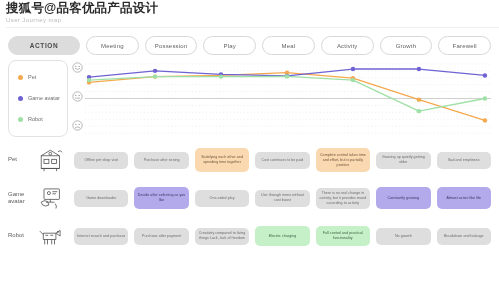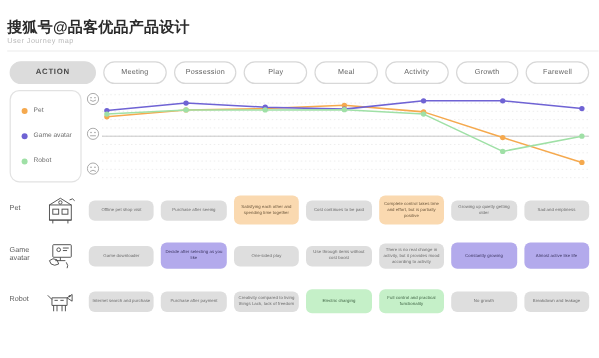--- a/index.html
+++ b/index.html
@@ -5,21 +5,21 @@
   * { box-sizing: border-box; margin: 0; padding: 0; }
   html, body {
     width: 499px; height: 298px;
     background: #ffffff;
     font-family: "Liberation Sans", sans-serif;
     overflow: hidden;
   }
   .page { position: relative; width: 499px; height: 298px; background: #fff; }
 
   
-  .header { padding: 16px 0 0 6px; }
+  .header { padding: 1px 0 0 6px; }
   .title {
     font-size: 12.5px; font-weight: 700; color: #2b2b2b;
     letter-spacing: .2px; line-height: 14px;
     filter: blur(0.25px);
   }
   .subtitle {
     font-size: 6px; color: #b9b9b9; margin-top: 2px;
     letter-spacing: .4px;
   }
   .hdr-rule {

